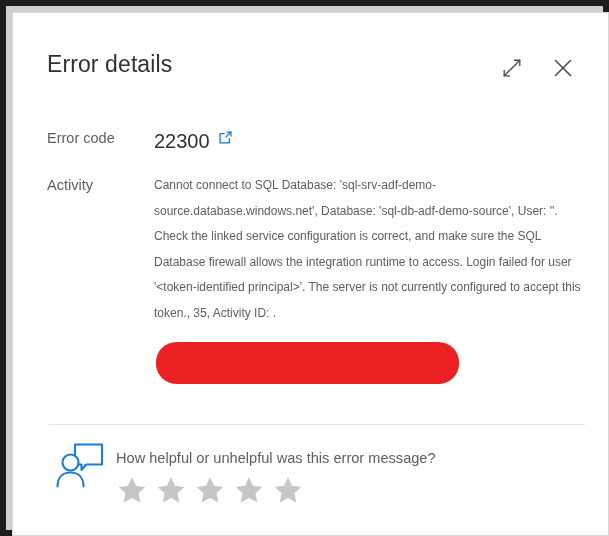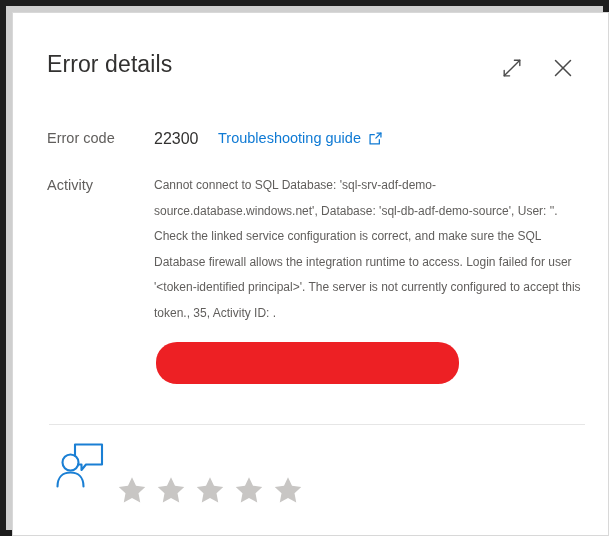--- a/index.html
+++ b/index.html
@@ -72,21 +72,21 @@
     color: #605e5c;
     white-space: nowrap;
   }
   #error-code-label { top: 117px; }
   #details-label    { top: 164px; }
 
   #error-code-value {
     position: absolute;
     left: 141px;
     top: 117px;
-    font-size: 16px;
+    font-size: 20px;
     color: #323130;
     white-space: nowrap;
   }
 
   #troubleshooting-link {
     position: absolute;
     left: 205px;
     top: 117px;
     font-size: 14.5px;
     color: #0f7ad4;
@@ -188,21 +188,20 @@
             <line x1="19.5" y1="4.5" x2="4.5" y2="19.5"></line>
           </g>
         </svg>
       </div>
     </div>
 
     <div class="field-label" id="error-code-label">Error code</div>
     <div id="error-code-value">22300</div>
 
     <div id="troubleshooting-link">
-      <span>Troubleshooting guide</span>
       <svg width="15" height="15" viewBox="0 0 16 16">
         <g stroke="#0f7ad4" stroke-width="1.35" fill="none" stroke-linecap="round" stroke-linejoin="round">
           <polyline points="9.6,2.2 13.8,2.2 13.8,6.4"></polyline>
           <line x1="13.8" y1="2.2" x2="8.4" y2="7.6"></line>
           <polyline points="12.1,9.3 12.1,13.8 2.2,13.8 2.2,3.9 6.7,3.9"></polyline>
         </g>
       </svg>
     </div>
 
     <div class="field-label" id="details-label">Activity</div>
@@ -213,20 +212,21 @@
     <div id="footer-divider"></div>
 
     <svg id="feedback-icon" viewBox="0 0 50 48">
       <g stroke="#1a7fd4" stroke-width="2.1" fill="none" stroke-linecap="round" stroke-linejoin="round">
         <polyline points="20,14.5 20,3.5 47,3.5 47,23.5 31,23.5 26.5,29 26.5,23.5 23,23.5"></polyline>
         <circle cx="15.5" cy="21.5" r="8"></circle>
         <path d="M2.5,45.5 C2.5,36 8,31.5 15.5,31.5 C23,31.5 28.5,36 28.5,45.5"></path>
       </g>
     </svg>
 
+    <div id="feedback-question">How helpful or unhelpful was this error message?</div>
 
     <div id="star-rating">
       <svg class="star" viewBox="0 0 24 24">
           <polygon points="12,1.8 15.2,8.6 22.6,9.5 17.2,14.6 18.6,22 12,18.4 5.4,22 6.8,14.6 1.4,9.5 8.8,8.6" fill="#c8c6c4"></polygon>
         </svg>
       <svg class="star" viewBox="0 0 24 24">
           <polygon points="12,1.8 15.2,8.6 22.6,9.5 17.2,14.6 18.6,22 12,18.4 5.4,22 6.8,14.6 1.4,9.5 8.8,8.6" fill="#c8c6c4"></polygon>
         </svg>
       <svg class="star" viewBox="0 0 24 24">
           <polygon points="12,1.8 15.2,8.6 22.6,9.5 17.2,14.6 18.6,22 12,18.4 5.4,22 6.8,14.6 1.4,9.5 8.8,8.6" fill="#c8c6c4"></polygon>

